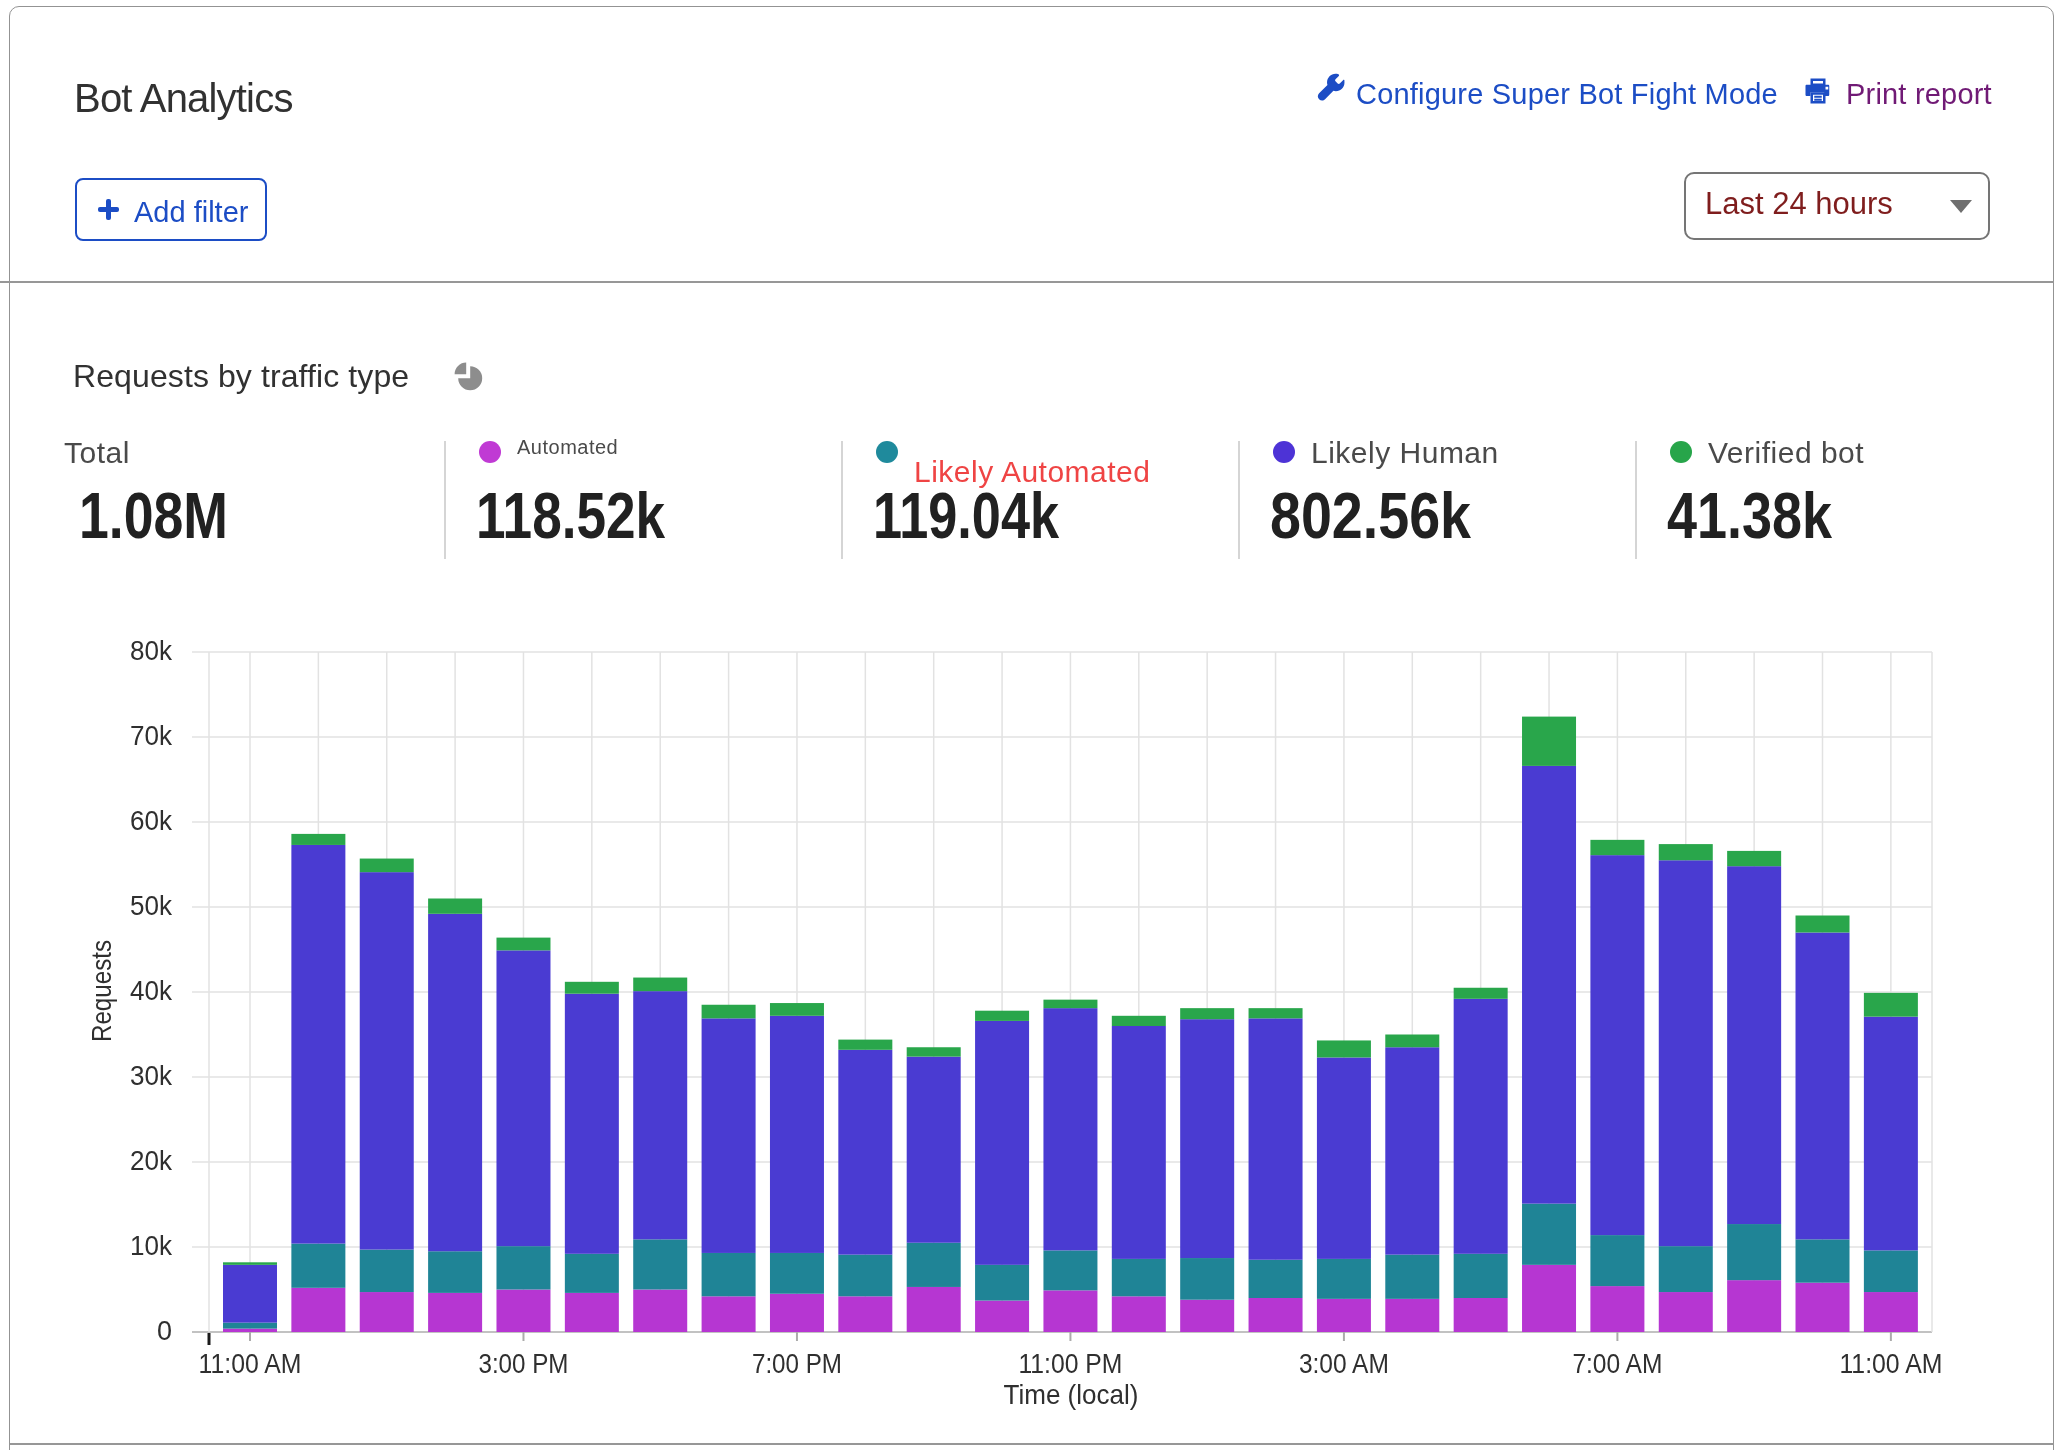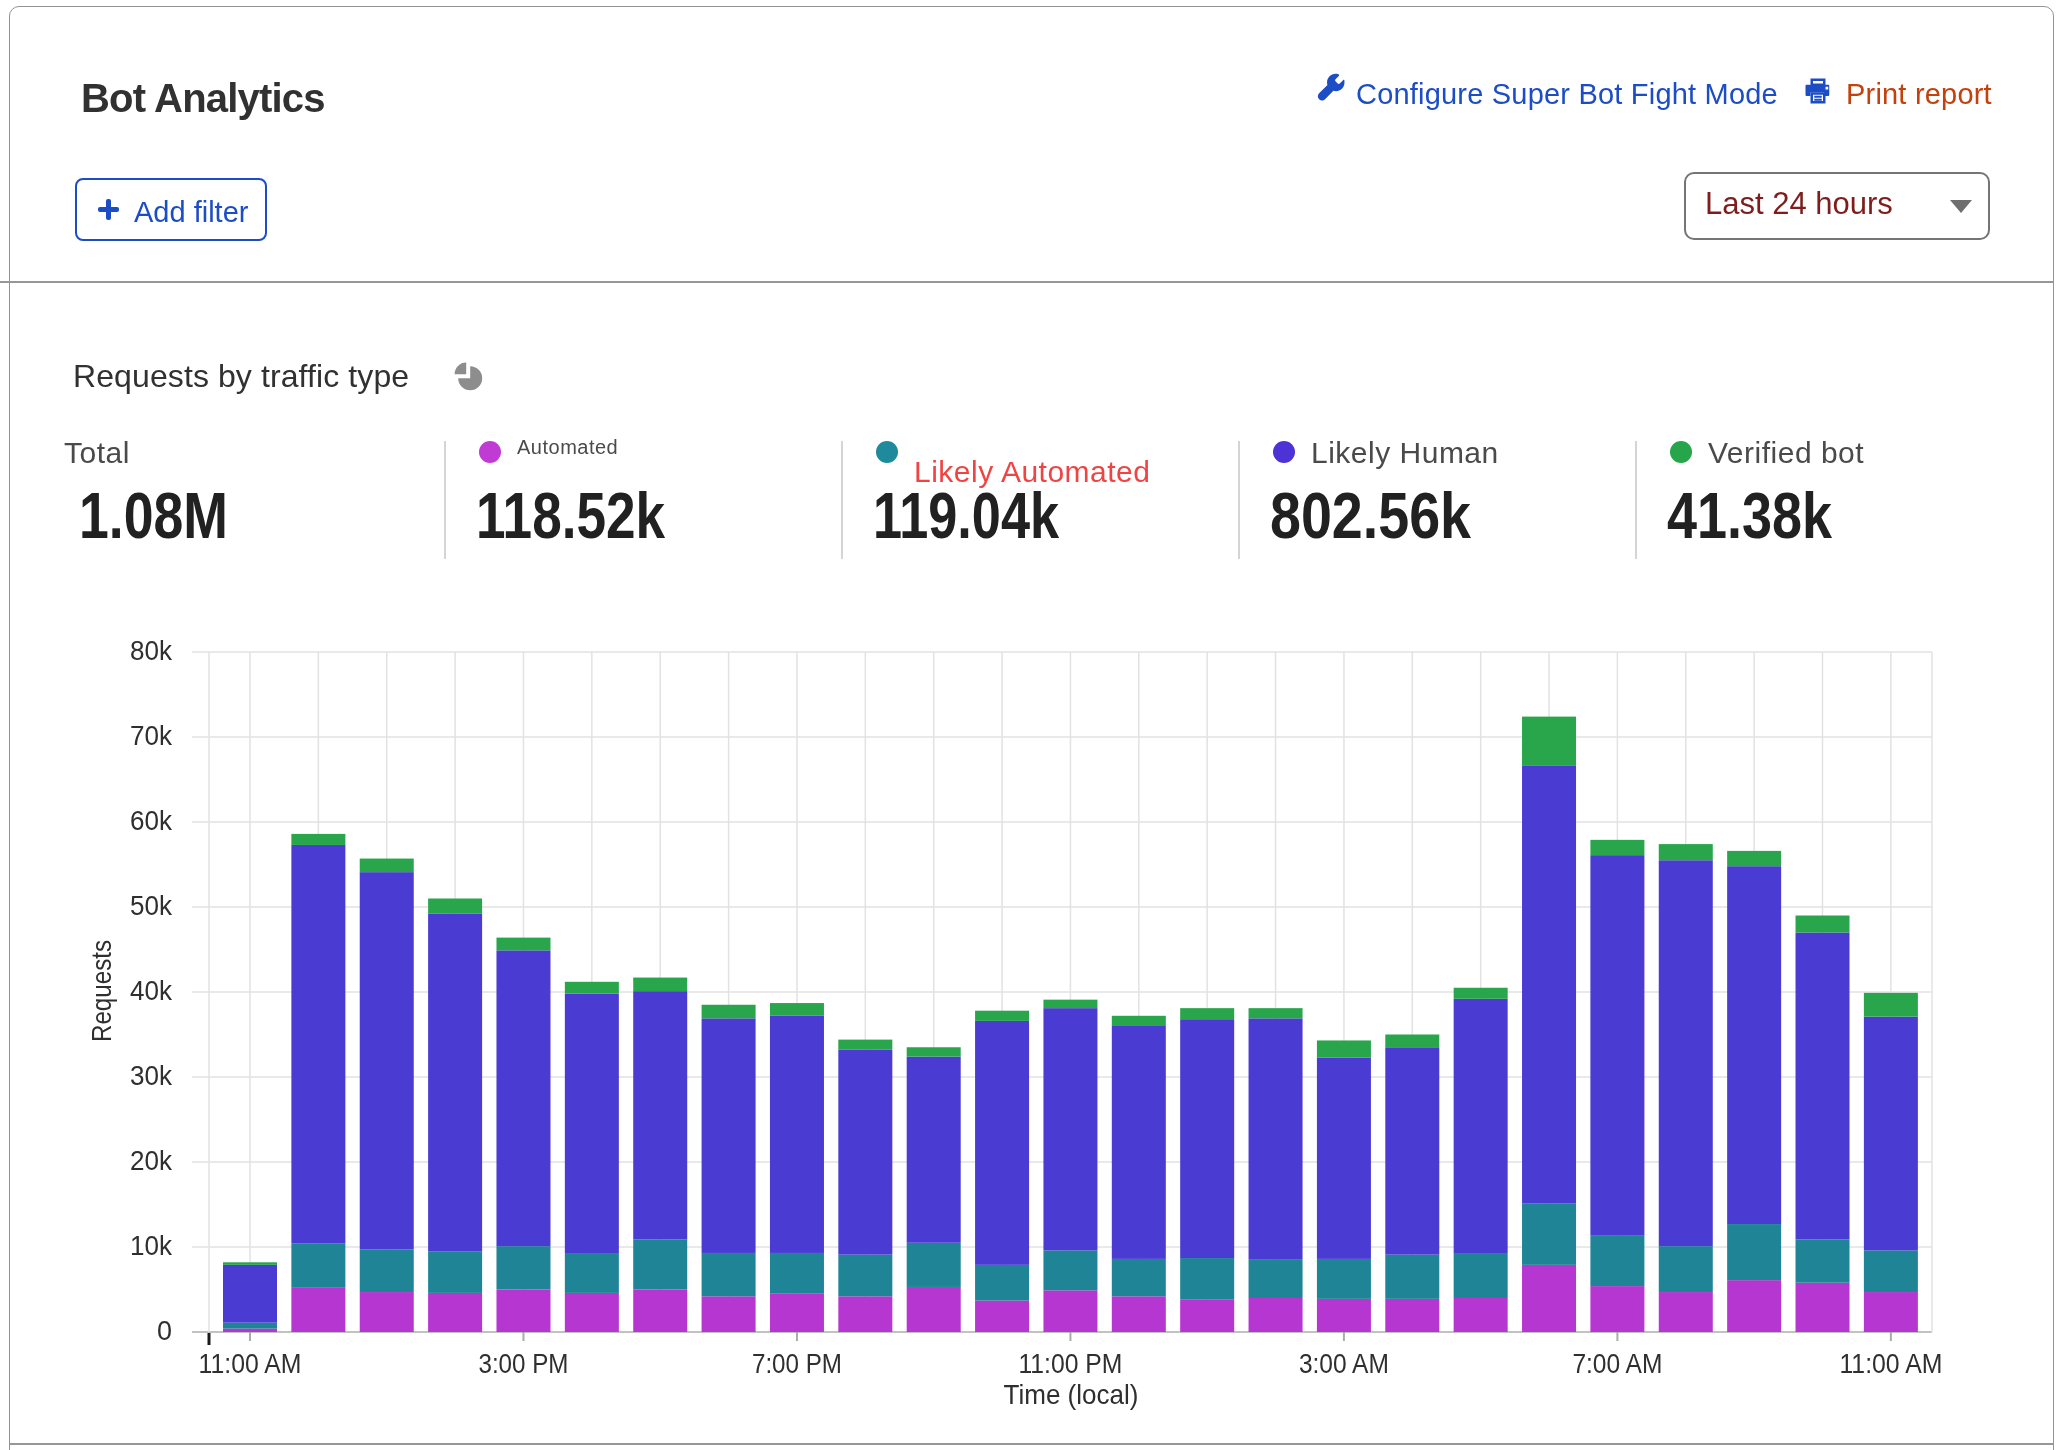--- a/index.html
+++ b/index.html
@@ -9,34 +9,34 @@
 </style>
 </head>
 <body>
 
 <div class="abs" style="left:9px; top:6px; width:2045px; height:1600px; border:1.5px solid #939393; border-radius:10px;"></div>
 
 <div class="abs" style="left:0; top:281px; width:2054px; height:2px; background:#979797;"></div>
 
 <div class="abs" style="left:10px; top:1443px; width:2044px; height:2px; background:#979797;"></div>
 
-<div class="abs" id="title" style="left:74px; top:76px; font-size:40px; font-weight:700; color:#313131; letter-spacing:-0.8px;margin-left:7px;">Bot Analytics</div>
+<div class="abs" id="title" style="left:74px; top:76px; font-size:40px; font-weight:400; color:#313131; letter-spacing:-0.8px;">Bot Analytics</div>
 
 <svg class="abs" style="left:1314px; top:71px;" width="34" height="34" viewBox="0 0 24 24" fill="#1c4dc5">
   <path d="M21.7 6.7c-.2-.5-.8-.6-1.2-.2l-2.3 2.3c-.4.4-1.1.4-1.5 0l-1.5-1.5c-.4-.4-.4-1.1 0-1.5l2.3-2.3c.4-.4.2-1-.3-1.2-.6-.2-1.3-.3-2-.3-3.3.1-6 2.8-6 6.1 0 .6.1 1.2.3 1.7L3.6 15.7c-1.2 1.2-1.2 3.1 0 4.2 1.2 1.2 3.1 1.2 4.2 0l5.9-5.9c.6.2 1.1.3 1.7.3 3.4 0 6.1-2.7 6.1-6 .1-.6 0-1.1-.2-1.6z"></path>
 </svg>
 <div class="abs" style="left:1356px; top:78px; font-size:29px; color:#1c4dc5; letter-spacing:0.2px;">Configure Super Bot Fight Mode</div>
 <svg class="abs" style="left:1803px; top:76px;" width="30" height="30" viewBox="0 0 24 24" fill="#1c4dc5">
   <path d="M7 3h10v4H7z" fill="none" stroke="#1c4dc5" stroke-width="2"></path>
   <path d="M4 7h16c.6 0 1 .4 1 1v7c0 .6-.4 1-1 1h-3v-3H6v3H3c-.6 0-1-.4-1-1V8c0-.6.4-1 1-1z"></path>
   <rect x="18" y="8.6" width="2.2" height="2.2" fill="#fff"></rect>
   <path d="M7 14h10v7H7z" fill="#fff" stroke="#1c4dc5" stroke-width="2"></path>
   <path d="M9 16.5h6M9 19h6" stroke="#1c4dc5" stroke-width="1.6"></path>
 </svg>
-<div class="abs" style="left:1846px; top:78px; font-size:29px; color:#c2410c; letter-spacing:0.2px;">Print report</div>
+<div class="abs" style="left:1846px; top:78px; font-size:29px; color:#701a75; letter-spacing:0.2px;">Print report</div>
 
 <div class="abs" style="left:75px; top:178px; width:192px; height:63px; border:2px solid #1c4dc5; border-radius:8px;"></div>
 <div class="abs" style="left:98px; top:207px; width:21px; height:5px; border-radius:2px; background:#1c4dc5;"></div>
 <div class="abs" style="left:106px; top:199px; width:5px; height:21px; border-radius:2px; background:#1c4dc5;"></div>
 <div class="abs" style="left:134px; top:196px; font-size:29px; color:#1c4dc5;">Add filter</div>
 
 <div class="abs" style="left:1684px; top:172px; width:306px; height:68px; border:2px solid #757575; border-radius:10px;"></div>
 <div class="abs" style="left:1705px; top:186px; font-size:31px; color:#7f1d1d;">Last 24 hours</div>
 <div class="abs" style="left:1950px; top:200px; width:0; height:0; border-left:11px solid transparent; border-right:11px solid transparent; border-top:13px solid #6f6f6f;"></div>
 

